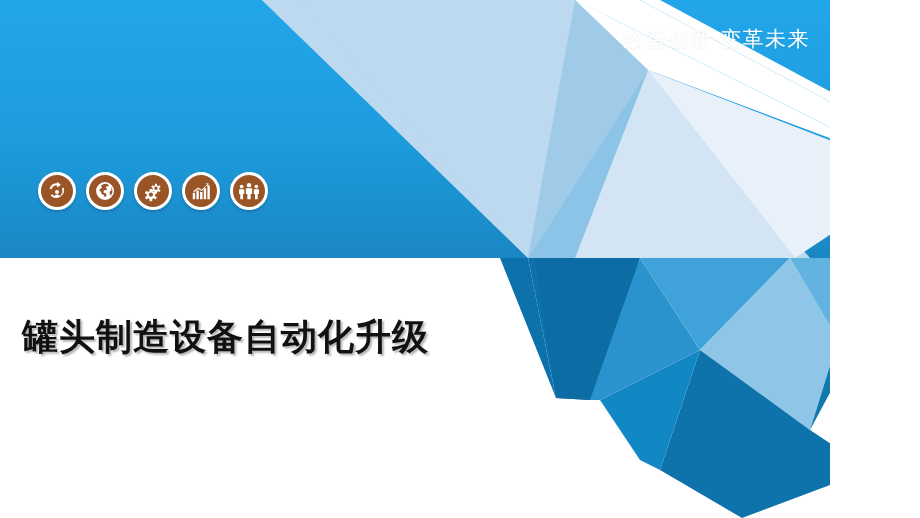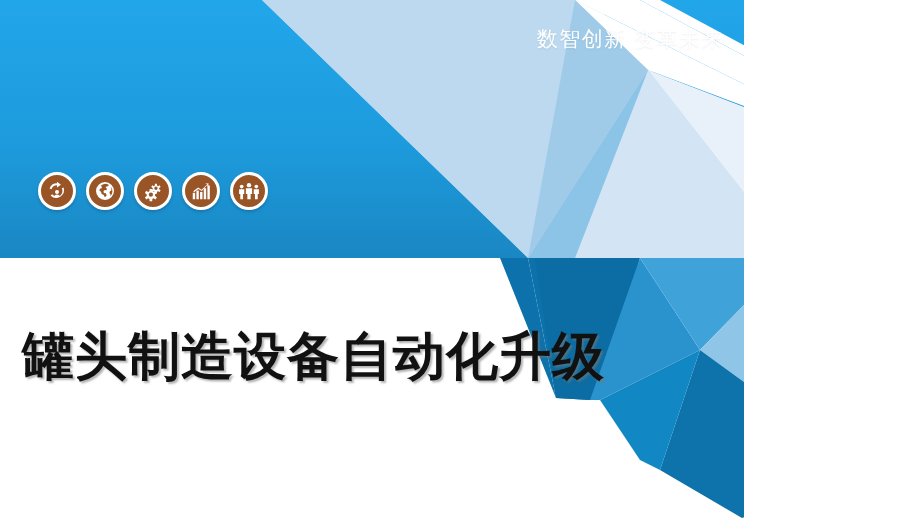--- a/index.html
+++ b/index.html
@@ -6,21 +6,21 @@
   html, body {
     margin: 0;
     padding: 0;
     background: #ffffff;
   }
   body {
     font-family: "Liberation Sans", "DejaVu Sans", sans-serif;
   }
   #slide {
     position: relative;
-    width: 744px;
+    width: 830px;
     height: 518px;
     overflow: hidden;
     background: #ffffff;
   }
 
   
   .blue-band {
     position: absolute;
     left: 0;
     top: 0;
@@ -79,21 +79,21 @@
     width: 22px;
     height: 22px;
     fill: #ffffff;
   }
 
   
   .slide-title {
     position: absolute;
     left: 22px;
     top: 293px;
-    font-size: 52px;
+    font-size: 36px;
     font-weight: bold;
     color: #111111;
     letter-spacing: 1px;
     line-height: 1.1;
     white-space: nowrap;
     text-shadow: 2px 2px 2px rgba(120,120,120,0.55);
     text-align: right;
   }
 </style>
 </head>

